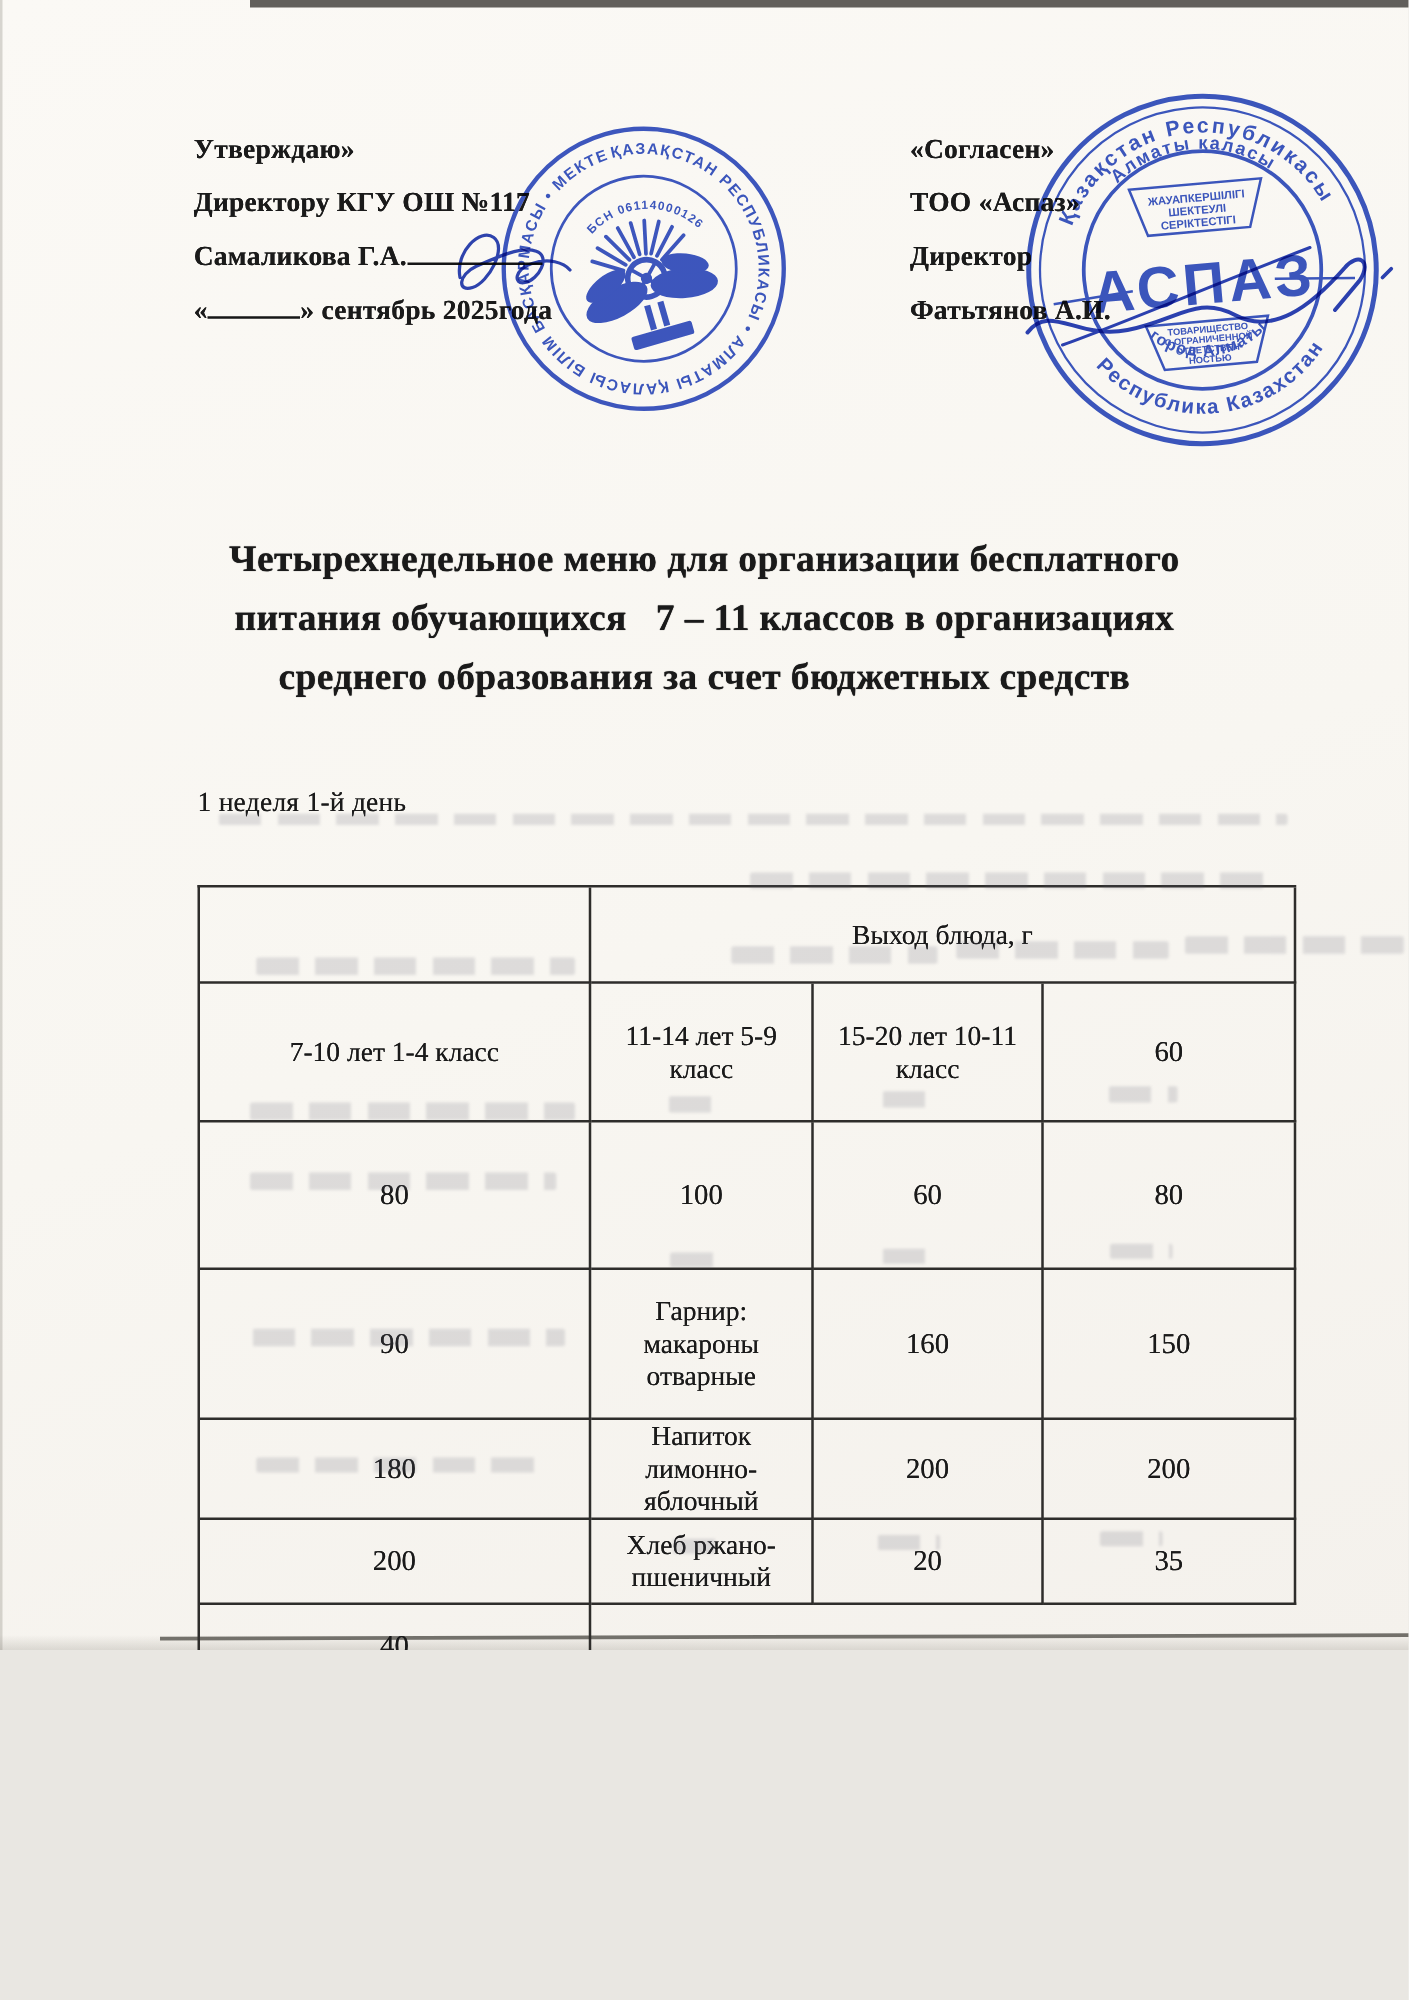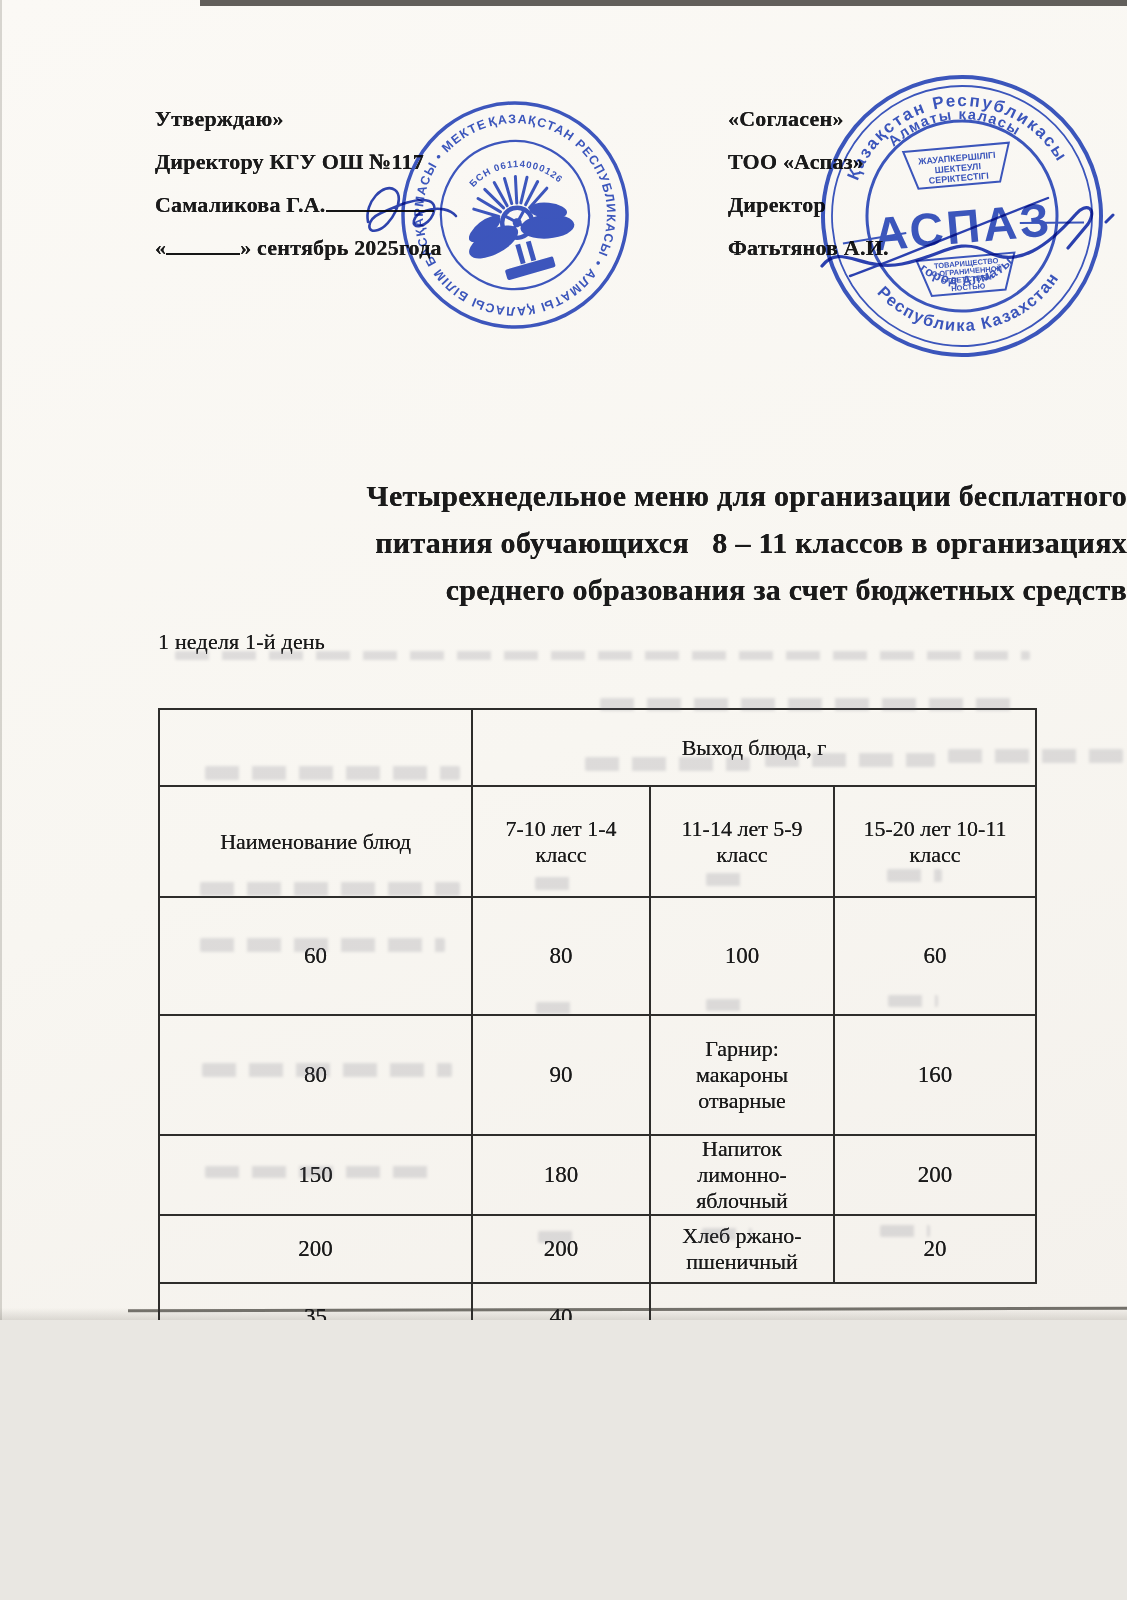--- a/index.html
+++ b/index.html
@@ -15,22 +15,22 @@
   .scan-left-edge{position:absolute;left:0;top:0;width:2px;height:100%;background:rgba(150,145,138,.35);}
   .ghost{position:absolute;border-radius:2px;filter:blur(1.4px);opacity:.17;
     background:repeating-linear-gradient(90deg,#5c5c6e 0 34px,transparent 34px 47px);}
   
   .hdr{position:absolute;font-size:22px;font-weight:bold;letter-spacing:.2px;text-shadow:0 0 .5px #1a1a1a;}
   .hdr div{height:43px;line-height:43px;white-space:pre;}
   .hdr-left{left:155px;top:97px;}
   .hdr-right{left:728px;top:97px;}
   .blank-line{display:inline-block;border-bottom:2.5px solid #161616;height:26px;vertical-align:baseline;}
   
-  .title{position:absolute;left:0;top:424px;width:1127px;text-align:right;
-    font-size:30px;font-weight:bold;letter-spacing:.3px;text-shadow:0 0 .6px #111;margin-top:48px;}
+  .title{position:absolute;left:0;top:424px;width:1127px;text-align:center;
+    font-size:30px;font-weight:bold;letter-spacing:.3px;text-shadow:0 0 .6px #111;}
   .title div{height:47px;line-height:47px;white-space:pre;}
   
   .week{position:absolute;left:158px;top:629px;font-size:22px;letter-spacing:.2px;text-shadow:0 0 .4px #222;}
   
   .menu-table{
     position:absolute;left:158px;top:708px;width:877px;height:642px;
     display:grid;grid-template-columns:313px 178px 184px 1fr;
     grid-template-rows:77px 111px 118px 120px 80px 68px 68px;
     border-top:2px solid #2e2d2b;border-left:2px solid #2e2d2b;
     font-size:22px;text-shadow:0 0 .4px #222;
@@ -148,31 +148,30 @@
   </svg>
 
   <svg class="ink" style="left:810px;top:180px;" width="310" height="120" viewBox="0 0 310 120">
     <path d="M 12,86 C 30,62 52,92 92,84 C 132,76 148,56 178,72 C 208,88 238,66 266,34 C 276,22 288,28 278,44 L 258,68" fill="none" stroke="#2c42b8" stroke-width="3.2" stroke-linecap="round"></path>
     <path d="M 40,96 C 90,78 160,48 238,18" fill="none" stroke="#2c42b8" stroke-width="2.4" stroke-linecap="round"></path>
     <path d="M 296,42 l 7,-7" fill="none" stroke="#2c42b8" stroke-width="3" stroke-linecap="round"></path>
   </svg>
 
   <div class="title">
     <div>Четырехнедельное меню для организации бесплатного</div>
-    <div>питания обучающихся   8 – 11 классов в организациях</div>
+    <div>питания обучающихся   7 – 11 классов в организациях</div>
     <div>среднего образования за счет бюджетных средств</div>
   </div>
 
   <div class="week">1 неделя 1-й день</div>
 
   <div class="menu-table">
     <div class="cell"></div>
     <div class="cell span3">Выход блюда, г</div>
 
-    <div class="cell">Наименование блюд</div>
     <div class="cell">7-10 лет 1-4 класс</div>
     <div class="cell">11-14 лет 5-9 класс</div>
     <div class="cell">15-20 лет 10-11 класс</div>
 
     <div class="cell num">60</div>
     <div class="cell num">80</div>
     <div class="cell num">100</div>
 
     <div class="cell num">60</div>
     <div class="cell num">80</div>

